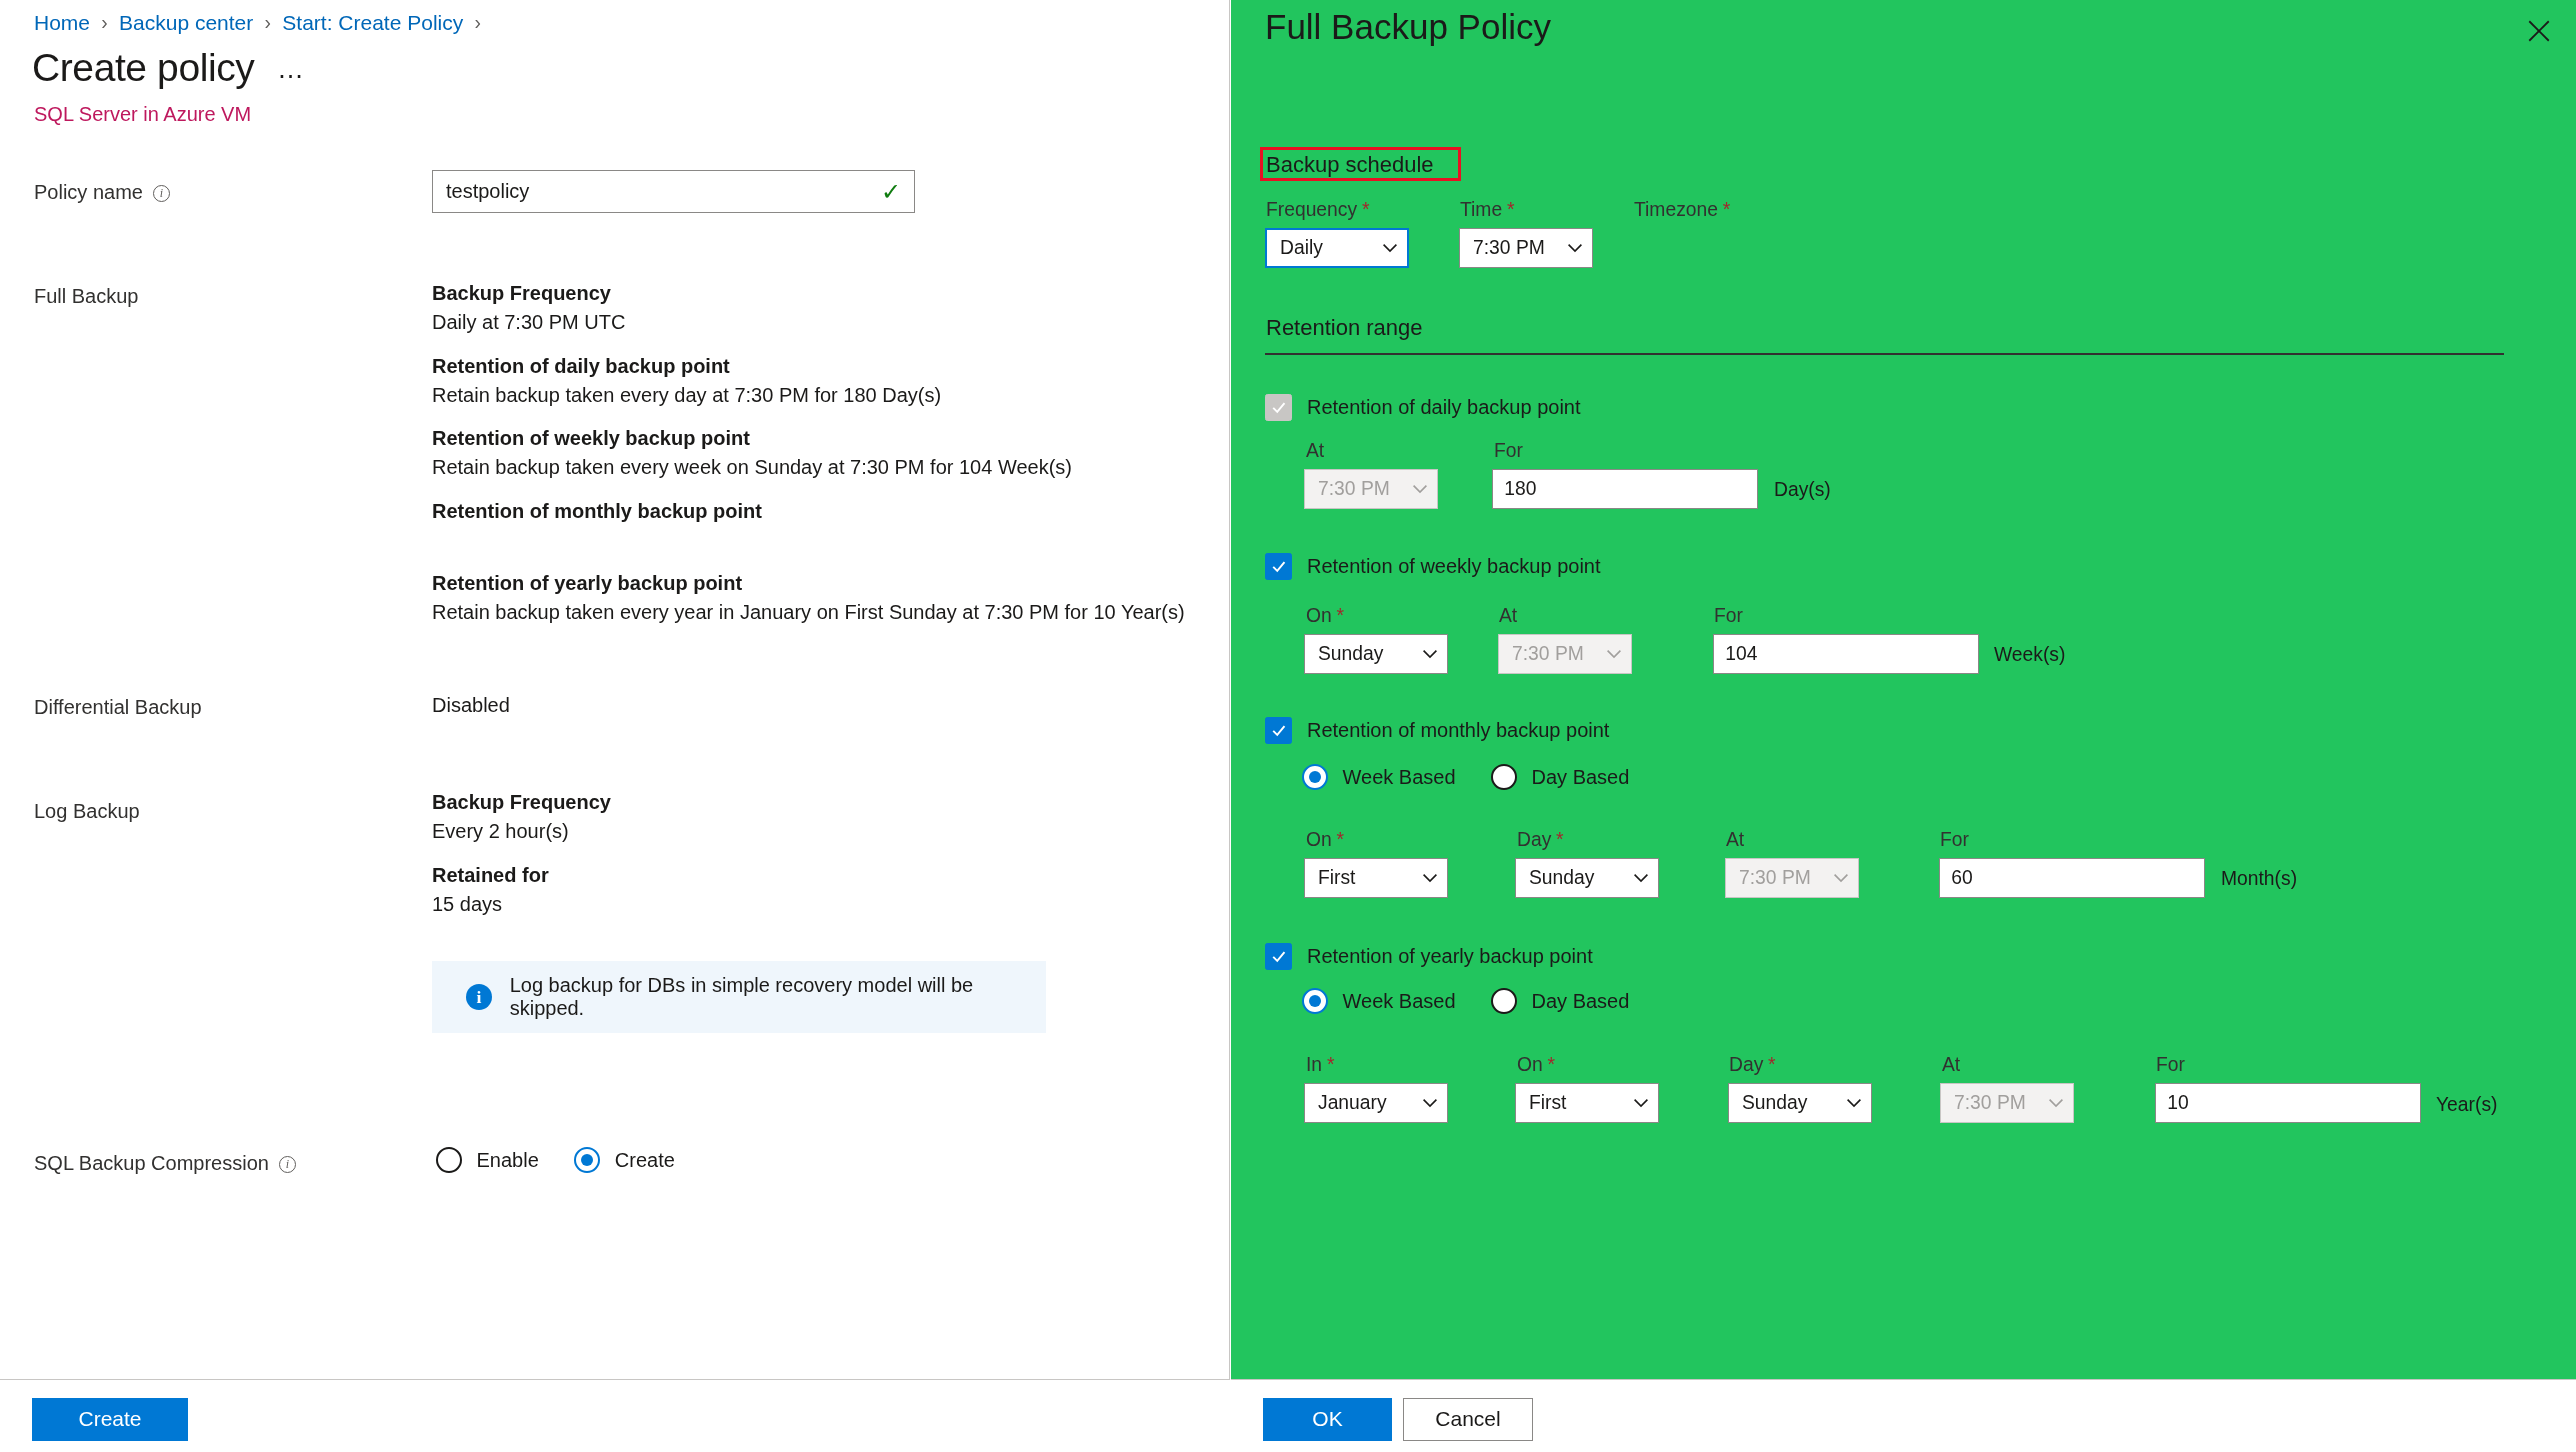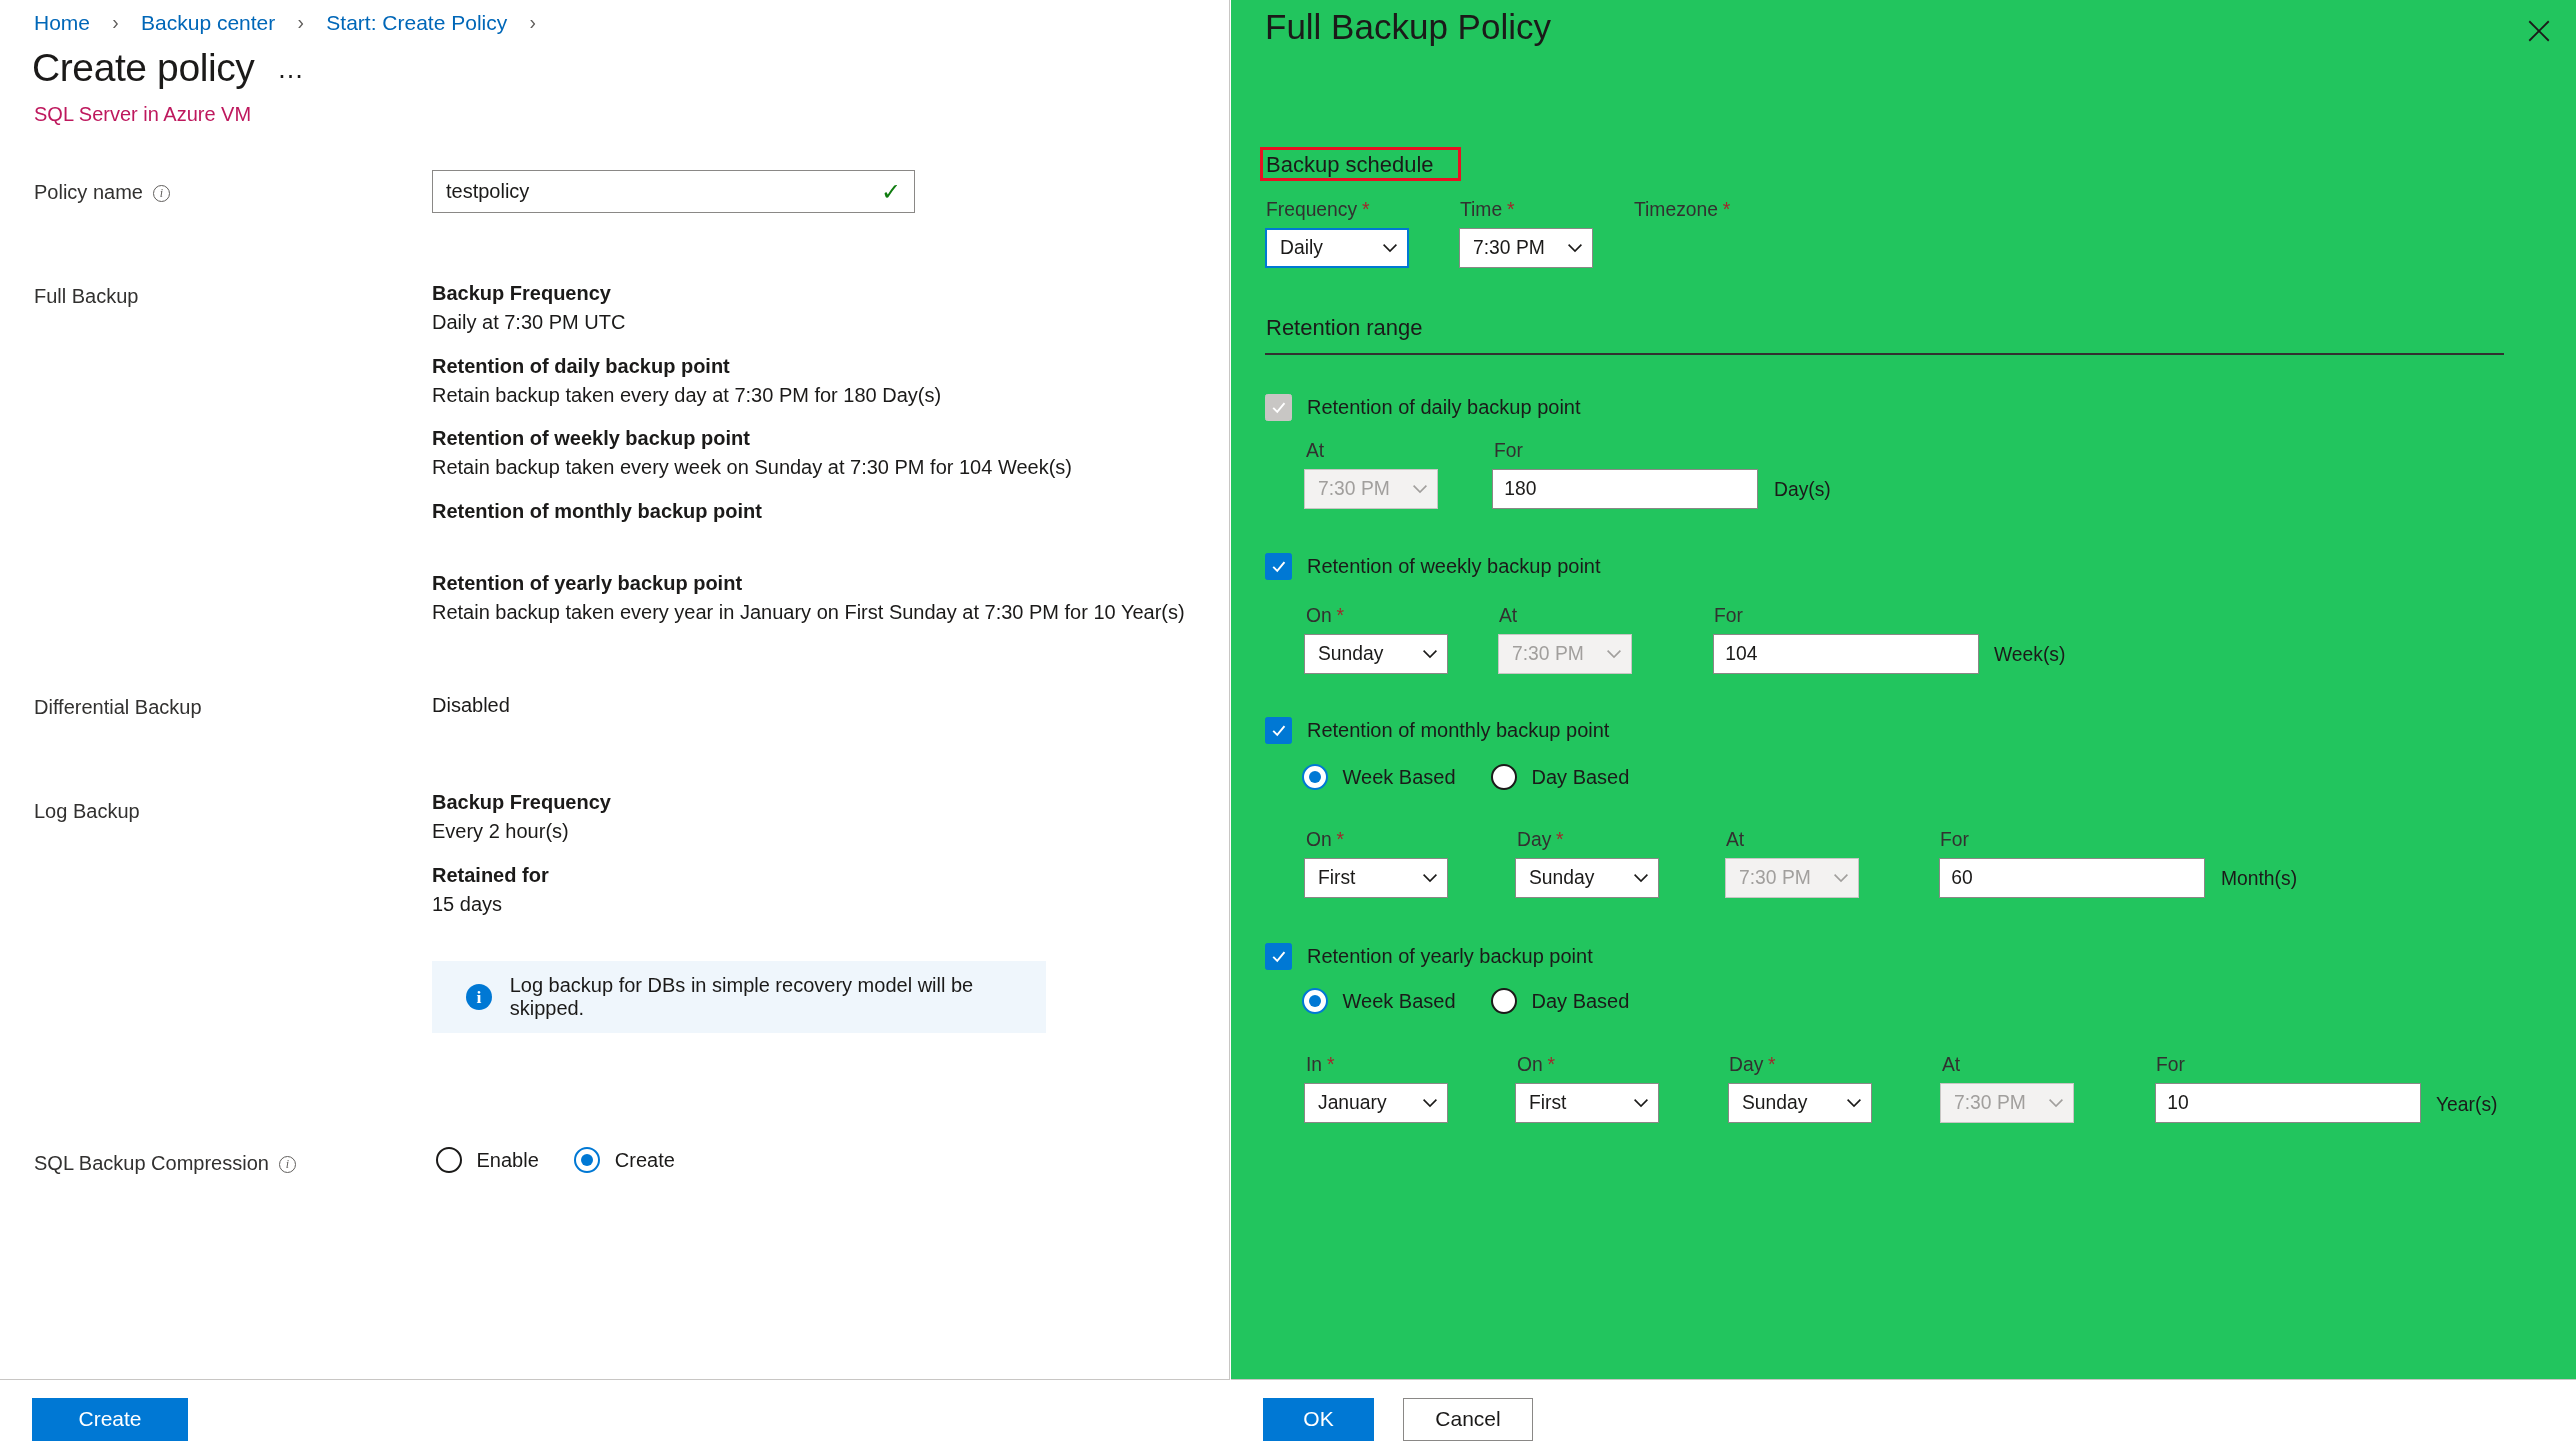--- a/index.html
+++ b/index.html
@@ -12,21 +12,21 @@
   }
   .screen { position: relative; width: 2576px; height: 1453px; background:#fff; }
 
   
   .left-pane {
     position: absolute; left: 0; top: 0; width: 1230px; height: 1453px;
     background: #fff; border-right: 1.6px solid #c8c6c4;
   }
   .breadcrumb {
     position: absolute; left: 34px; top: 11.3px;
-    display: flex; align-items: center; gap: 11px;
+    display: flex; align-items: center; gap: 0px;
     font-size: 21px; line-height: 24px;
   }
   .bc-link { color: #0067b8; cursor: pointer; }
   .bc-sep { color: #605e5c; margin: 0 11.3px; font-size: 19.3px; }
 
   .page-title-row {
     position: absolute; left: 32px; top: 44px;
     display: flex; align-items: flex-end; gap: 22.5px;
   }
   .page-title { font-size: 39px; line-height: 48px; font-weight: 400; color: #1b1a19; letter-spacing: -0.4px;}
@@ -472,18 +472,18 @@
       <input type="text" value="10" style="">
     </div>
     <div class="unit" style="left:1205px; top:1094px;">Year(s)</div>
   </div>
 
   <div class="footer-left">
     <button class="btn-primary" style="left:32px; top:17.7px; width:156px; height:43px;">Create</button>
   </div>
 
   <div class="footer-right">
-    <button class="btn-primary" style="left:32px; top:17.7px; width:111px; height:43px;">OK</button>
+    <button class="btn-primary" style="left:32px; top:17.7px; width:129px; height:43px;">OK</button>
     <button class="btn-default" style="left:172px; top:17.7px; width:130px; height:43px;">Cancel</button>
   </div>
 
 </div>
 
 
 </body></html>

